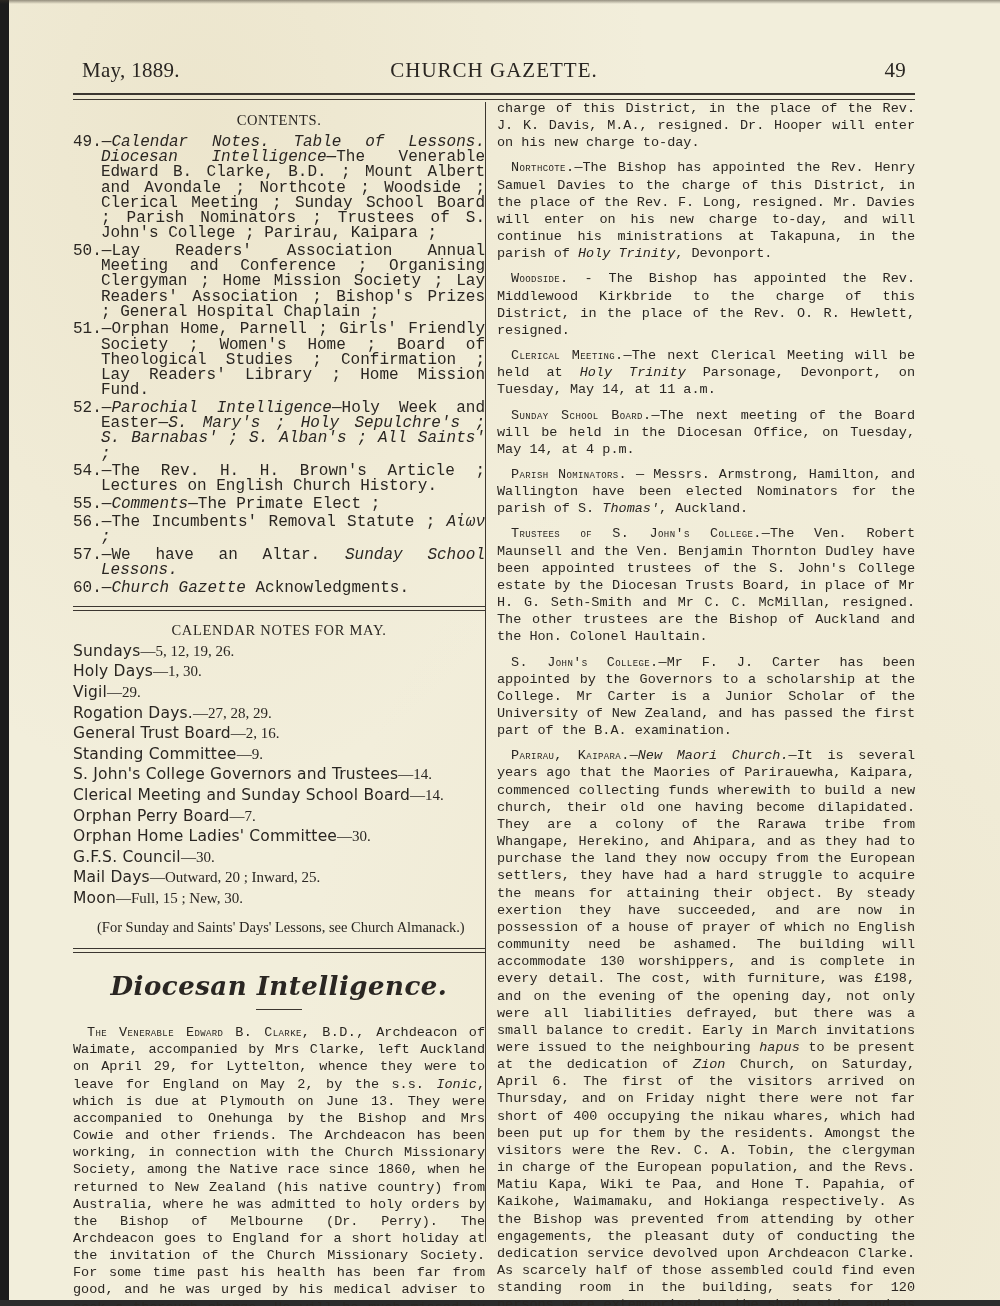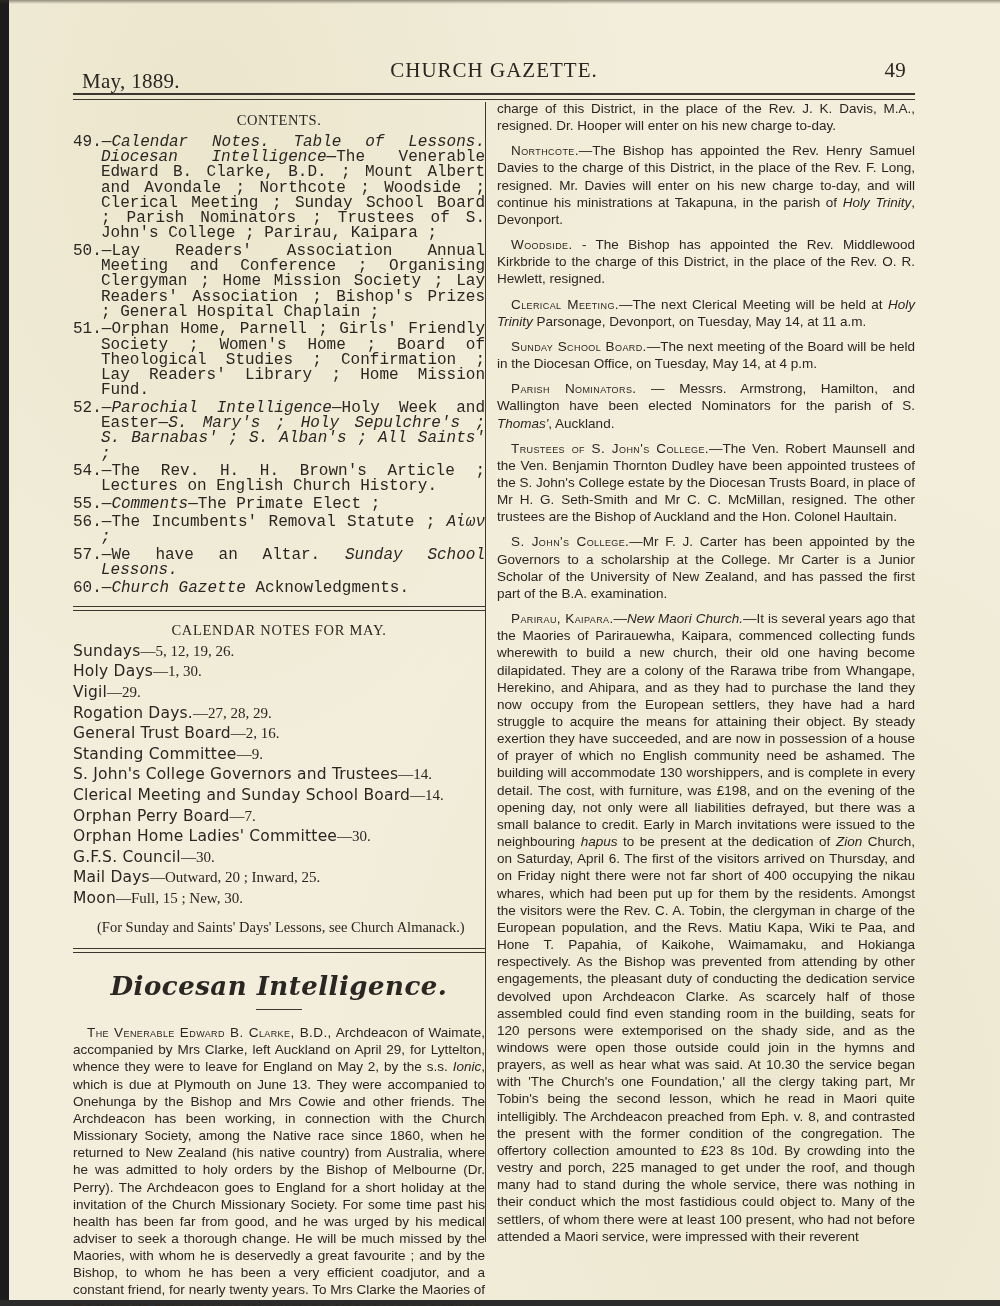--- a/index.html
+++ b/index.html
@@ -18,21 +18,21 @@
       #f2eedb;
   }
   .left-edge { position: absolute; left: 0; top: 0; width: 9px; height: 1306px; background: #1c1c1c; }
   .top-smudge { position: absolute; left: 0; top: 0; width: 1000px; height: 4px; background: linear-gradient(#3a3328, transparent); opacity: .5; }
   .bottom-edge { position: absolute; left: 0; bottom: 0; width: 1000px; height: 6px; background: #2b2b2b; }
 
   .running-head {
     position: absolute; left: 82px; top: 58px; width: 824px; height: 28px;
     font-family: "Liberation Serif", serif; font-size: 21px; letter-spacing: .3px;
   }
-  .rh-left { position: absolute; left: 0; top: 11px; }
+  .rh-left { position: absolute; left: 0; top: 0; }
   .rh-center { position: absolute; left: 0; right: 0; top: 0; text-align: center; letter-spacing: 1px; }
   .rh-right { position: absolute; right: 0; top: 0; }
   .head-rule {
     position: absolute; left: 73px; top: 93px; width: 842px; height: 4px;
     border-top: 2px solid #3b3630; border-bottom: 1px solid #3b3630;
   }
 
   .col-left { position: absolute; left: 73px; top: 100px; width: 412px; }
   .col-divider { position: absolute; left: 485px; top: 102px; width: 1px; height: 1140px; background: #3b3630; }
   .col-right { position: absolute; left: 497px; top: 100px; width: 418px; }
@@ -51,21 +51,21 @@
   .cal-item .val { font-family: "Liberation Serif", serif; font-size: 15px; }
   .cal-note { font-family: Liberation Serif, serif; font-size: 14.5px; line-height: 17.5px; margin: 10px 18px 0 24px; }
 
   .section-heading {
     text-align: center; font-family: "DejaVu Serif", serif; font-weight: bold;
     font-size: 26px; letter-spacing: .5px; margin: 18px 0 0 0;
     font-style: italic;
   }
   .heading-dash { width: 46px; height: 1px; background: #3b3630; margin: 8px auto 14px auto; }
 
-  .para { font-family: Liberation Sans, sans-serif; font-size: 13.5px; line-height: 17.15px; text-align: justify; text-indent: 14px; margin: 0 0 7px 0; }
+  .para { font-family: Liberation Mono, monospace; font-size: 13.5px; line-height: 17.15px; text-align: justify; text-indent: 14px; margin: 0 0 7px 0; }
   .para .lead { font-variant: small-caps; letter-spacing: .4px; }
   .para i { font-style: italic; }
   .col-right .para { margin-bottom: 8px; }
   .col-right .para.first { text-indent: 0; margin-top: 0; }
 </style>
 </head>
 <body>
 
 <div class="page">
   <div class="left-edge"></div>

